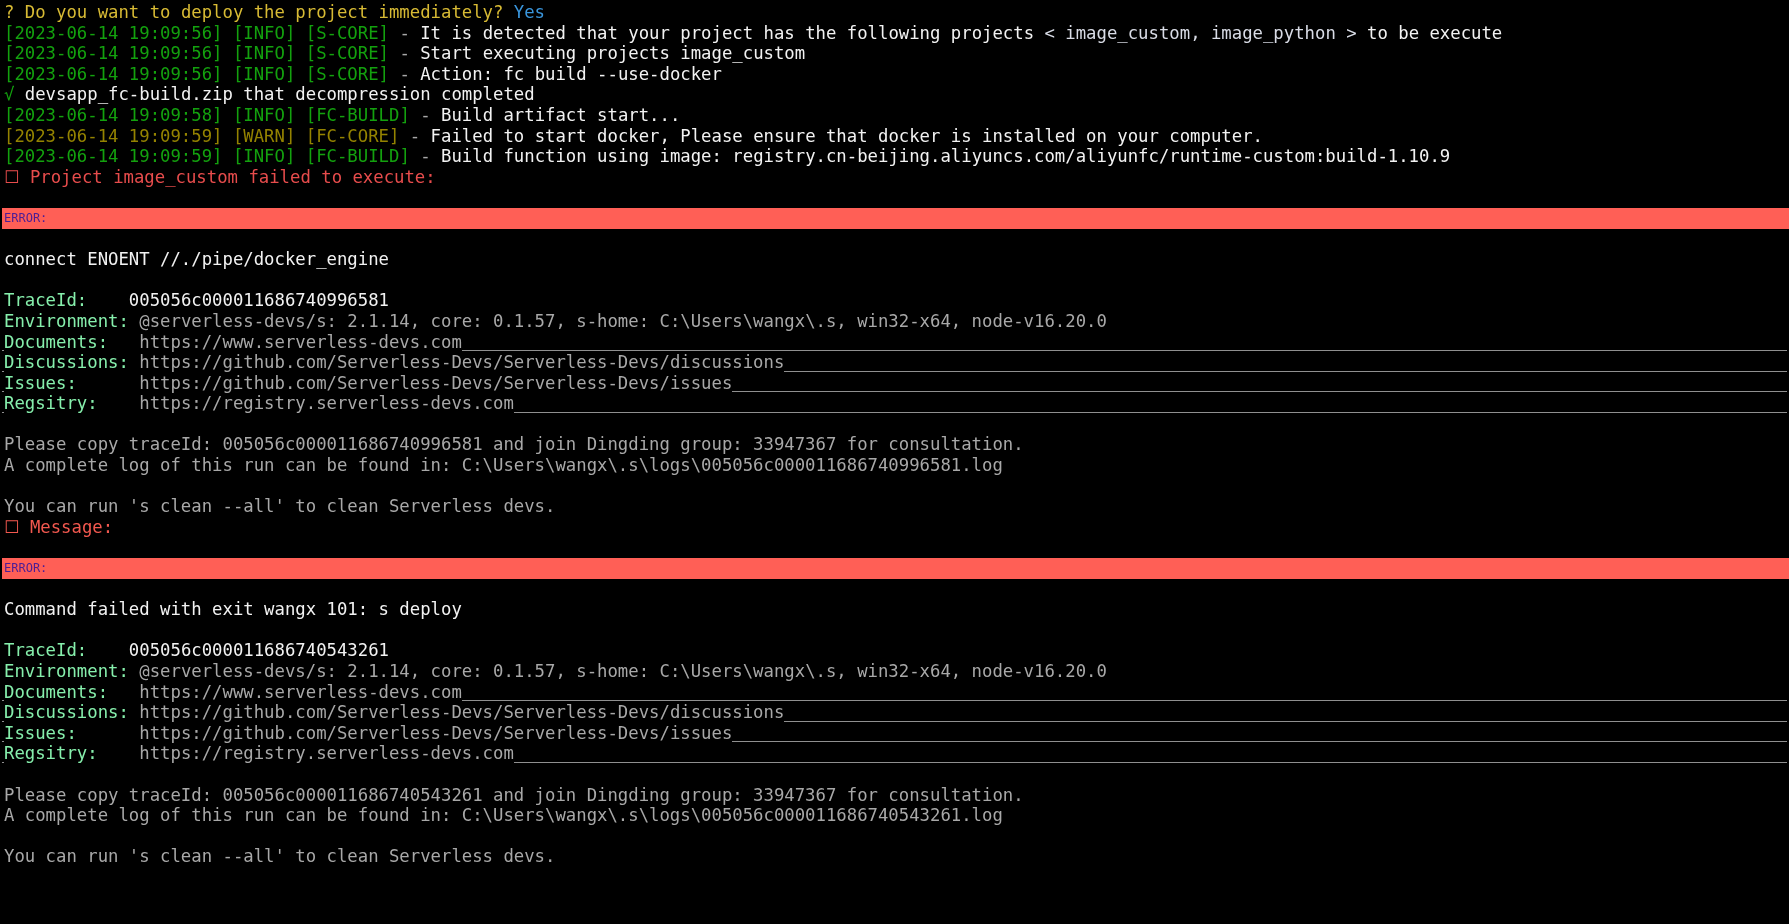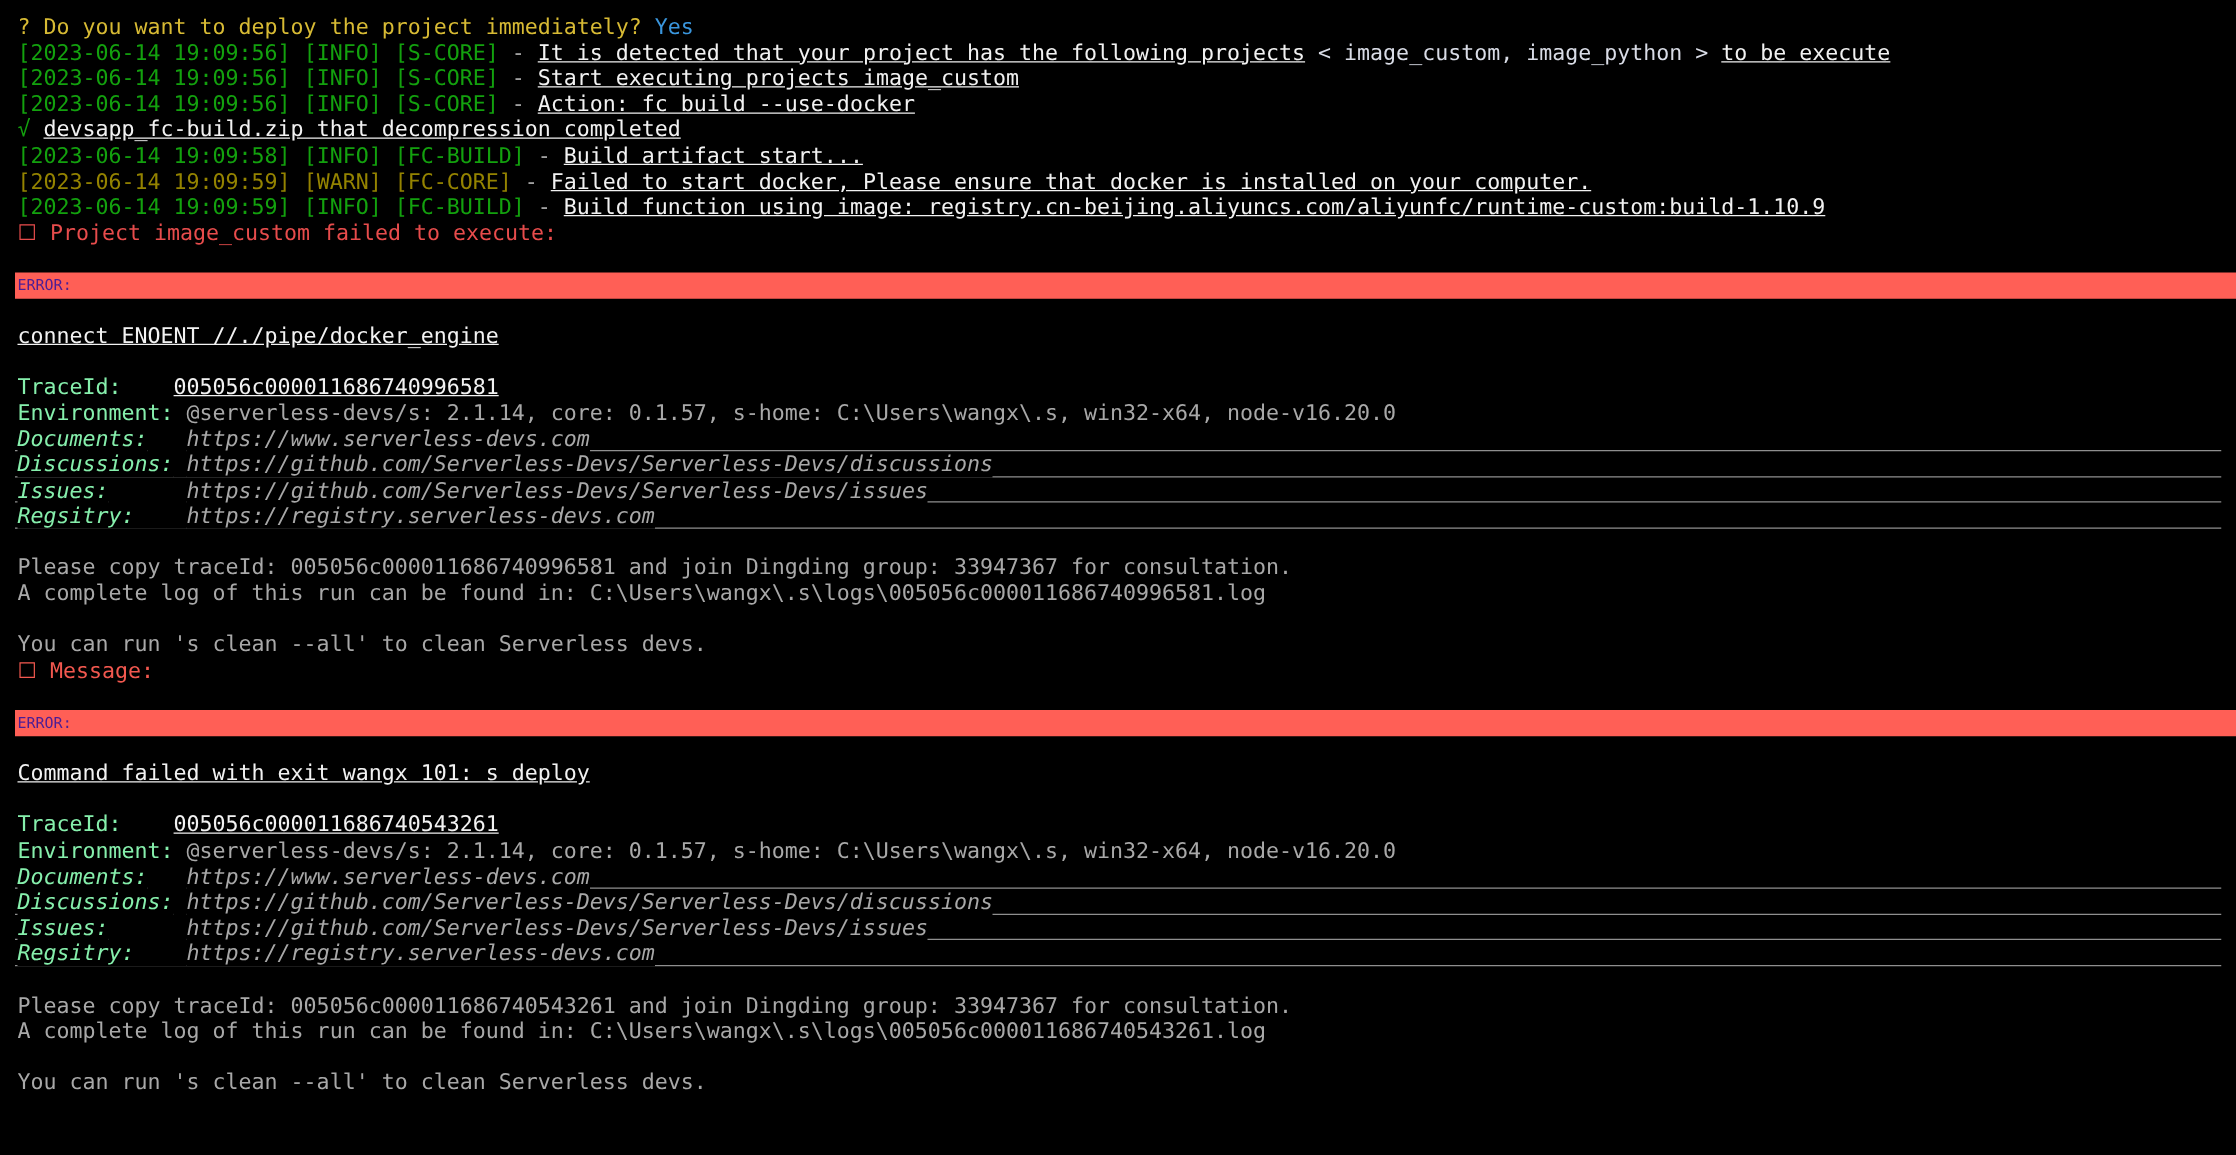--- a/index.html
+++ b/index.html
@@ -12,35 +12,35 @@
     height: 924px;
     overflow: hidden;
     font-family: "DejaVu Sans Mono", "Liberation Mono", monospace;
   }
   #terminal {
     width: 1789px;
     height: 924px;
     background: #000000;
     position: relative;
     box-sizing: border-box;
-    padding: 12px;
+    padding: 2px;
   }
   .line {
     height: 20.6px;
     line-height: 20.6px;
     font-size: 17.3px;
     white-space: pre;
     letter-spacing: 0px;
     padding-left: 2px;
     color: #cccccc;
   }
   .line.blank { color: transparent; }
   .green   { color: #13a10e; }
   .olive   { color: #948300; }
-  .white   { color: #f2f2f2; text-decoration: underline; }
+  .white   { color: #f2f2f2; }
   .gray    { color: #a8a8a8; }
   .dim     { color: #86efac; }
   .yellow  { color: #d7ba34; }
   .cyan    { color: #3a96dd; }
   .bluetint{ color: #d9dce6; }
   .red     { color: #e74c4c; }
   .salmon  { color: #f2584f; }
 
   .banner {
     background: #ff5f56;
@@ -50,21 +50,20 @@
     line-height: 20.6px;
     white-space: pre;
     padding-left: 2px;
     width: 1789px;
     box-sizing: border-box;
   }
   
   .link-row {
     position: relative;
     white-space: pre;
-    font-style: italic;
   }
   .link-row .rule {
     position: absolute;
     left: 0;
     right: 0;
     bottom: 1px;
     height: 1px;
     background: #8f8f8f;
   }
   .link-row .label { position: relative; z-index: 2; background: #000; }

